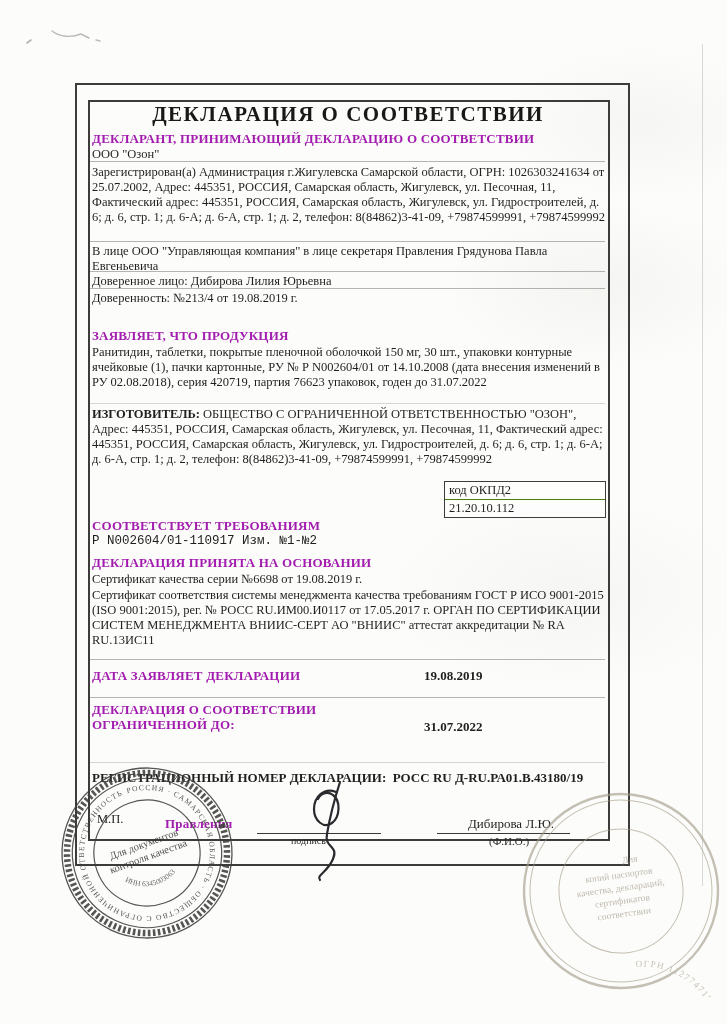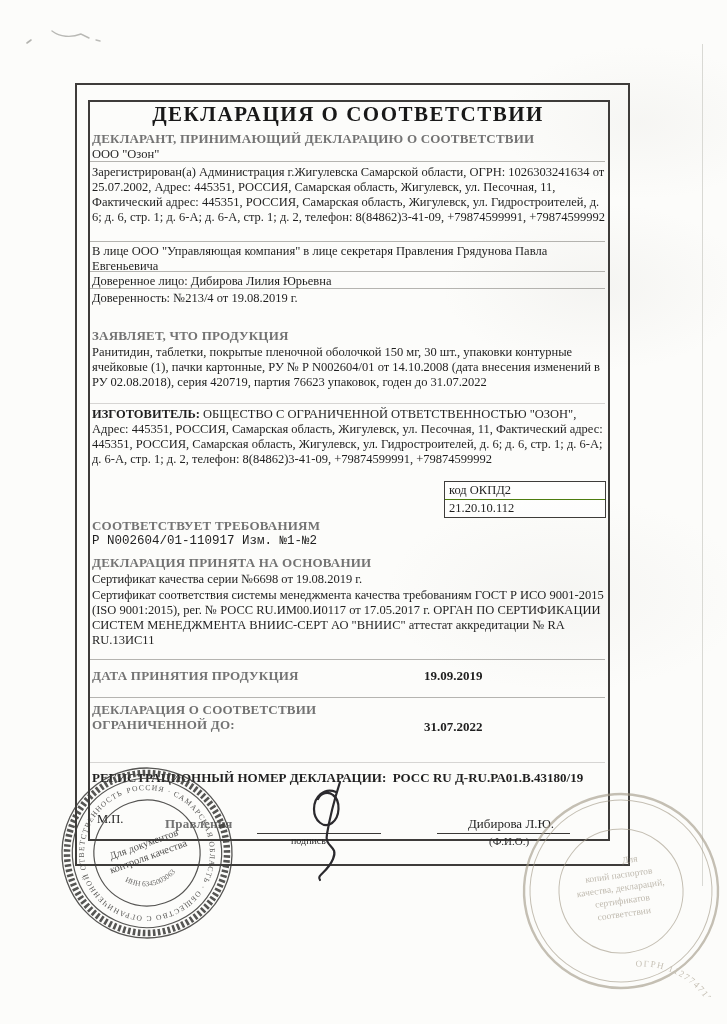--- a/index.html
+++ b/index.html
@@ -26,21 +26,21 @@
     left:88px;top:100px;width:518px;height:737px;
     border:2px solid #3e3c3a;
   }
   .scan-edge{
     left:702px;top:44px;width:1px;height:842px;background:#d9d9d4;
   }
   .doc-title{
     left:92px;top:102px;width:512px;text-align:center;
     font-size:21px;font-weight:bold;letter-spacing:1.5px;color:#181818;
   }
-  .h{font-size:13px;font-weight:bold;color:#737373;letter-spacing:0.2px;}
+  .h{font-size:13px;font-weight:bold;color:#a21caf;letter-spacing:0.2px;}
   .t{font-size:12.5px;line-height:15px;}
   .para{width:514px;}
   .rule{height:1px;background:#8f8d89;opacity:0.65;left:90px;width:515px;}
   .rule.faint{opacity:0.35;}
   .okpd-box{
     left:444px;top:481px;width:160px;height:35px;
     border:1.5px solid #3e3c3a;font-size:12.5px;line-height:16px;
     background:rgba(255,255,255,0.6);
   }
   .okpd-box .row1{border-bottom:1px solid #4d7c0f;padding:0 4px;height:17px;}
@@ -90,22 +90,22 @@
 </div>
 
 <div class="abs h" style="left:92px;top:518px;">СООТВЕТСТВУЕТ ТРЕБОВАНИЯМ</div>
 <div class="abs t" style="left:92px;top:534px;font-family:Liberation Mono, monospace;">Р N002604/01-110917 Изм. №1-№2</div>
 
 <div class="abs h" style="left:92px;top:555px;">ДЕКЛАРАЦИЯ ПРИНЯТА НА ОСНОВАНИИ</div>
 <div class="abs t" style="left:92px;top:572px;">Сертификат качества серии №6698 от 19.08.2019 г.</div>
 <div class="abs t para" style="left:92px;top:588px;">Сертификат соответствия системы менеджмента качества требованиям ГОСТ Р ИСО 9001-2015 (ISO 9001:2015), рег. № РОСС RU.ИМ00.И0117 от 17.05.2017 г. ОРГАН ПО СЕРТИФИКАЦИИ СИСТЕМ МЕНЕДЖМЕНТА ВНИИС-СЕРТ АО "ВНИИС" аттестат аккредитации № RA RU.13ИС11</div>
 
 <div class="abs rule" style="top:659px;"></div>
-<div class="abs h" style="left:92px;top:668px;">ДАТА ПРИНЯТИЯ ПРОДУКЦИЯ</div>
-<div class="abs date-val" style="left:424px;top:668px;">19.09.2019</div>
+<div class="abs h" style="left:92px;top:668px;">ДАТА ЗАЯВЛЯЕТ ДЕКЛАРАЦИИ</div>
+<div class="abs date-val" style="left:424px;top:668px;">19.08.2019</div>
 
 <div class="abs rule" style="top:697px;"></div>
 <div class="abs h" style="left:92px;top:702px;">ДЕКЛАРАЦИЯ О СООТВЕТСТВИИ</div>
 <div class="abs h" style="left:92px;top:717px;">ОГРАНИЧЕННОЙ ДО:</div>
 <div class="abs date-val" style="left:424px;top:719px;">31.07.2022</div>
 
 <div class="abs rule faint" style="top:762px;"></div>
 <div class="abs regnum" style="left:92px;top:770px;white-space:pre;"><span>РЕГИСТРАЦИОННЫЙ НОМЕР ДЕКЛАРАЦИИ:</span><span>  РОСС RU Д-RU.РА01.В.43180/19</span></div>
 
 <div class="abs t" style="left:97px;top:812px;">М.П.</div>

